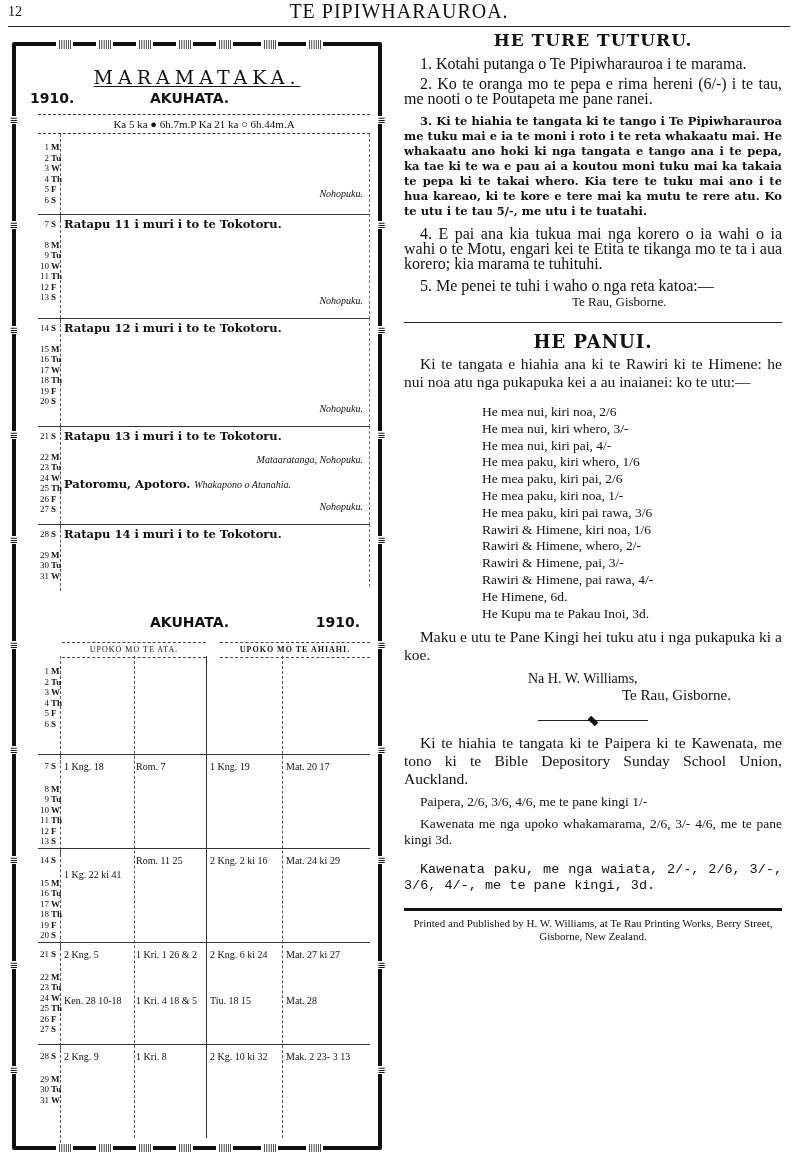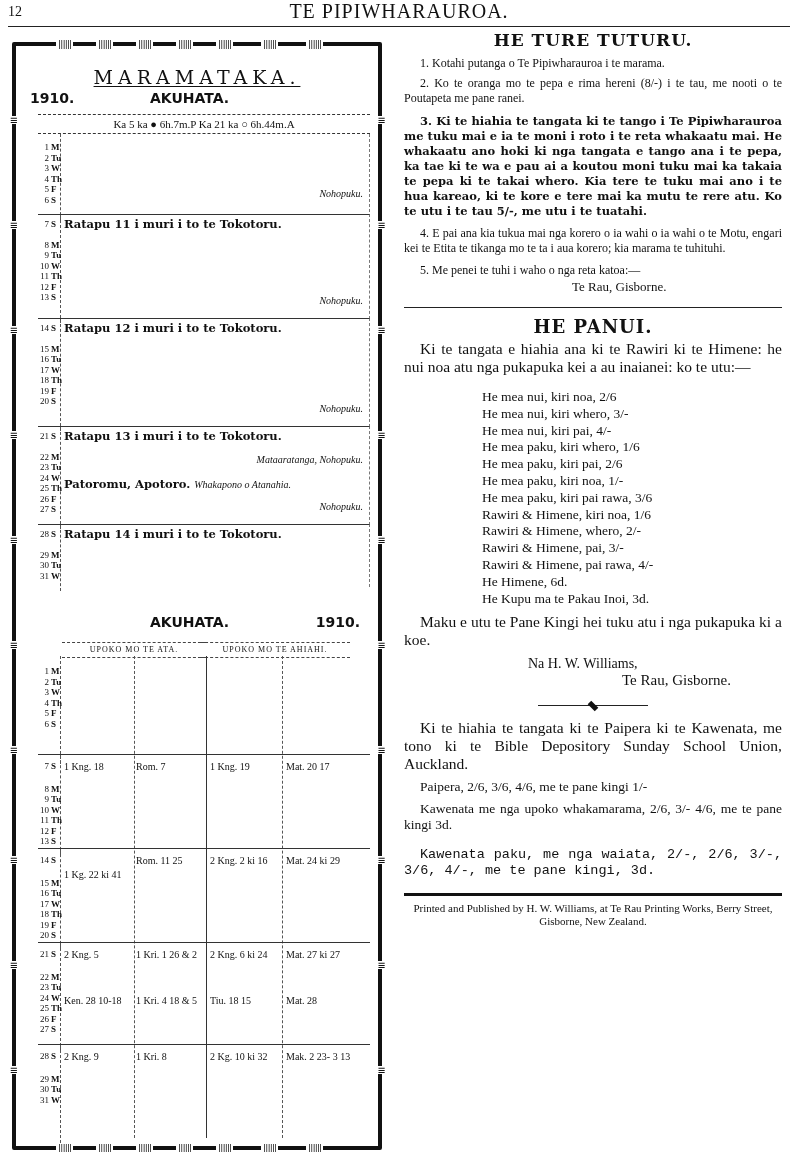--- a/index.html
+++ b/index.html
@@ -36,21 +36,21 @@
   .les-colhead { position:absolute; top:0; height:14px; font-size:8px; letter-spacing:1px; text-align:center; line-height:14px; border-top:1px dashed #444; border-bottom:1px dashed #444; }
   .les-week { position:absolute; left:0; right:0; border-top:1px solid #333; }
   .les-week .days { position:absolute; left:0; top:0; width:22px; height:100%; border-right:1px dashed #555; }
   .vcol { position:absolute; top:14px; bottom:0; border-left:1px dashed #555; }
   .vcol.solid { border-left:1.5px solid #333; }
   .cell { position:absolute; font-size:10px; white-space:nowrap; line-height:12px; }
 
   
   .right { position:absolute; left:404px; top:30px; width:378px; }
   .sec-title { text-align:center; font-family:"DejaVu Serif",serif; font-weight:bold; font-size:17px; letter-spacing:1px; margin:0; }
-  .para { font-size:12px; line-height:15px; text-align:justify; margin:0; text-indent:16px; }
+  .para { font-size:16px; line-height:15px; text-align:justify; margin:0; text-indent:16px; }
   .para.bold { font-weight:bold; font-family:"DejaVu Serif",serif; font-size:11.5px; line-height:15px; }
   .sig { font-size:13px; line-height:17px; }
   .p15 { font-size:15.5px; line-height:18px; text-align:justify; text-indent:16px; margin:0; }
   .price-list { margin:13px 0 0 78px; }
   .price-item { font-size:13.5px; line-height:16.8px; white-space:nowrap; }
   .divider { position:relative; height:14px; margin:10px auto 6px; width:110px; }
   .divider .l { position:absolute; left:0; right:0; top:6px; border-top:1px solid #222; }
   .divider .dm { position:absolute; left:50px; top:2px; width:10px; height:10px; background:#111; transform:rotate(45deg) scaleY(.5); }
   .p14 { font-size:13.5px; line-height:16px; text-align:justify; text-indent:16px; margin:0; }
   .footer-rule { border-top:3px solid #111; margin-top:14px; }
@@ -266,21 +266,21 @@
         <div class="week-title">Ratapu 14 i muri i to te Tokotoru.</div>
       </div>
     </div>
 
   <div class="les-head">
     <span class="mo">AKUHATA.</span>
     <span class="yr">1910.</span>
   </div>
   <div class="les-table" id="les-table">
     <div class="les-colhead" style="left:24px; width:144px;">UPOKO MO TE ATA.</div>
-    <div class="les-colhead" style="left:162px; width:150px;">UPOKO MO TE AHIAHI.</div>
+    <div class="les-colhead" style="left:182px; width:150px;font-weight:bold;">UPOKO MO TE AHIAHI.</div>
     <div class="vcol" style="left:96px;"></div>
     <div class="vcol solid" style="left:168px;"></div>
     <div class="vcol" style="left:244px;"></div>
   <div class="les-week" style="top: 14px; height: 98px; border-top: none;">
         <div class="days" style="padding-top: 10px;">
           <div class="day">
             <span class="n">1</span>
             <span class="d">M</span>
           </div>
           <div class="day">
@@ -441,21 +441,21 @@
         <div class="cell" style="left: 172px; top: 6px; text-align: center;">2 Kg. 10 ki 32</div>
         <div class="cell" style="left: 248px; top: 6px; white-space: normal; width: 72px;">Mak. 2 23- 3 13</div>
       </div>
     </div>
 </div>
 
 <div class="right">
   <h2 class="sec-title">HE TURE TUTURU.</h2>
   <div style="margin-top:6px;">
     <p class="para">1. Kotahi putanga o Te Pipiwharauroa i te marama.</p>
-    <p class="para" style="margin-top:5px;">2. Ko te oranga mo te pepa e rima hereni (8/-) i te tau, me nooti o te Poutapeta me pane ranei.</p>
+    <p class="para" style="margin-top:5px;">2. Ko te oranga mo te pepa e rima hereni (6/-) i te tau, me nooti o te Poutapeta me pane ranei.</p>
     <p class="para bold" style="margin-top:8px;">3. Ki te hiahia te tangata ki te tango i Te Pipiwharauroa me tuku mai e ia te moni i roto i te reta whakaatu mai. He whakaatu ano hoki ki nga tangata e tango ana i te pepa, ka tae ki te wa e pau ai a koutou moni tuku mai ka takaia te pepa ki te takai whero. Kia tere te tuku mai ano i te hua kareao, ki te kore e tere mai ka mutu te rere atu. Ko te utu i te tau 5/-, me utu i te tuatahi.</p>
     <p class="para" style="margin-top:7px;">4. E pai ana kia tukua mai nga korero o ia wahi o ia wahi o te Motu, engari kei te Etita te tikanga mo te ta i aua korero; kia marama te tuhituhi.</p>
     <p class="para" style="margin-top:7px;">5. Me penei te tuhi i waho o nga reta katoa:—</p>
     <div class="sig" style="margin-left:168px;">Te Rau, Gisborne.</div>
   </div>
 
   <div style="border-top:1.5px solid #222; margin-top:12px;"></div>
 
   <h2 class="sec-title" style="font-size:18px; margin-top:8px;">HE PANUI.</h2>
   <p class="p15" style="margin-top:3px;">Ki te tangata e hiahia ana ki te Rawiri ki te Himene: he nui noa atu nga pukapuka kei a au inaianei: ko te utu:—</p>

